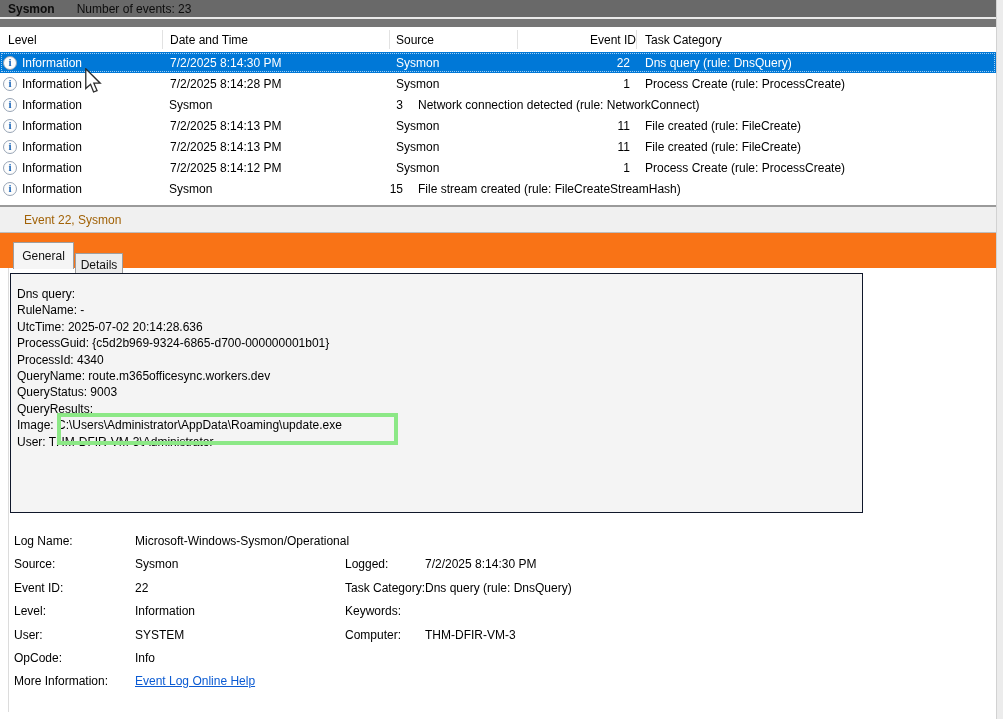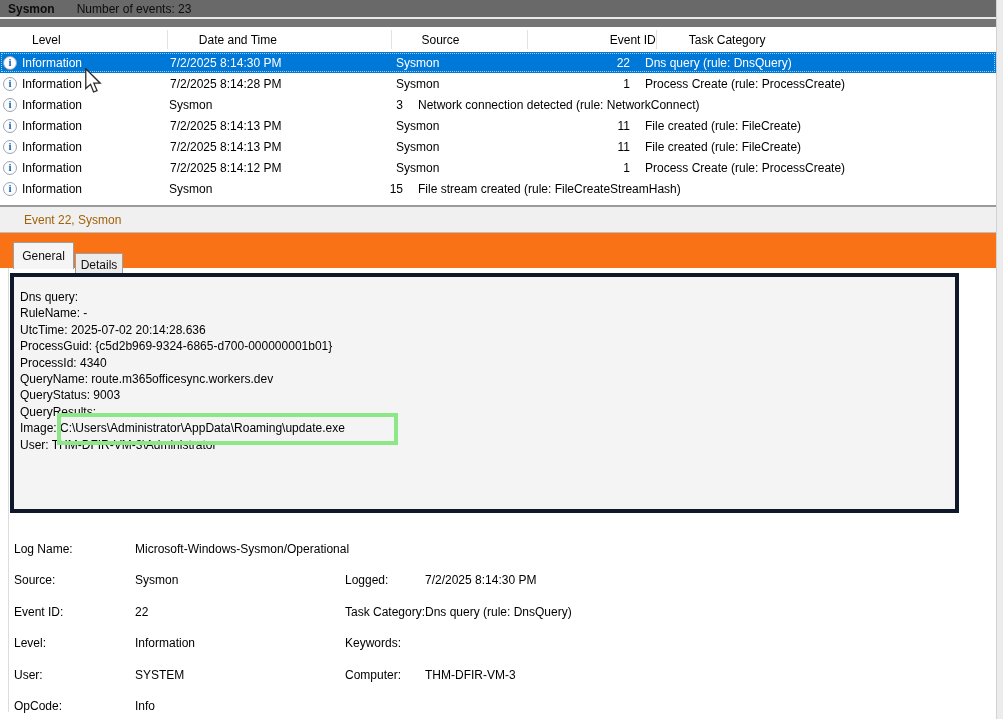--- a/index.html
+++ b/index.html
@@ -9,21 +9,21 @@
 
   
   .topbar { position:absolute; left:0; top:0; width:1003px; height:17px; background:#696969; display:flex; align-items:center; }
   .topbar .logname { font-weight:bold; color:#0d0d0d; margin-left:8px; }
   .topbar .count { color:#0d0d0d; margin-left:22px;text-align:center; }
   .topbar-line { position:absolute; left:0; top:17px; width:1003px; height:2px; background:#e9e9e9; }
   .topbar2 { position:absolute; left:0; top:19px; width:1003px; height:8px; background:#757575; }
 
   
   .colheader { position:absolute; left:0; top:27px; width:996px; height:25px; background:#fff; display:flex; align-items:center; }
-  .hcell { height:19px; display:flex; align-items:center; padding-left:8px; color:#000; border-right:1px solid #e2e2e2;margin-left:24px; }
+  .hcell { height:19px; display:flex; align-items:center; padding-left:8px; color:#000; border-right:1px solid #e2e2e2; }
   .hcell:last-child { border-right:none; }
   .w-level { width:163px; } .w-date { width:227px; padding-left:7px; } .w-src { width:128px; padding-left:6px; }
   .w-eid { width:119px; justify-content:flex-end; padding-right:0; padding-left:0; }
   .w-task { width:359px; }
 
   
   .rowswrap { position:absolute; left:0; top:52px; width:996px; height:153px; overflow:hidden; background:#fff; }
   .lrow { width:996px; height:21px; display:flex; align-items:center; color:#000; }
   .lrow .cell { height:21px; display:flex; align-items:center; overflow:hidden; white-space:nowrap; }
   .c-level { width:163px; padding-left:3px; }
@@ -43,31 +43,31 @@
                border-bottom:1px solid #bdbdbd; display:flex; align-items:center; padding-left:24px; color:#a16207; }
 
   
   .tabstrip { position:absolute; left:0; top:233px; width:1003px; height:35px; background:#f97316; }
   .tab { position:absolute; display:flex; align-items:center; justify-content:center; border:1px solid #9e9e9e; }
   .tab-general { left:13px; top:9px; width:61px; height:27px; background:#f5f5f5; border-bottom:none; z-index:2; }
   .tab-details { left:75px; top:12px; width:48px; height:24px; background:#ececec;margin-top:8px; }
 
   
   .content-frame-left { position:absolute; left:8px; top:268px; width:1px; height:444px; background:#dcdcdc; }
-  .descbox { position:absolute; left:10px; top:273px; width:949px; height:240px; background:#f4f4f4;
-             border:4px solid #0f172a; padding:12px 12px 0 6px; overflow:hidden; }
+  .descbox { position:absolute; left:10px; top:273px; width:853px; height:240px; background:#f4f4f4;
+             border:1px solid #0f172a; padding:12px 12px 0 6px; overflow:hidden; }
   .dline { height:16.4px; line-height:16.4px; white-space:nowrap; color:#000; }
 
   
   .greenbox { position:absolute; left:57px; top:413px; width:341px; height:32px;
               border:4px solid #8ce886; background:transparent; z-index:5; }
 
   
   .fields { position:absolute; left:0; top:530px; width:1003px; }
-  .frow { position:relative; height:23.4px;margin-top:8px; }
+  .frow { position:relative; height:23.4px; }
   .frow span { position:absolute; top:4px; white-space:nowrap; color:#000; }
   .fl  { left:14px; }  .fv  { left:135px; }
   .fl2 { left:345px; } .fv2 { left:425px; }
   .fv.link { color:#0b5bd3; text-decoration:underline; cursor:pointer; }
 
   
   .rightstrip { position:absolute; left:996px; top:0; width:7px; height:719px; background:#ececec; border-left:1px solid #d2d2d2; }
 
   .cursor { position:absolute; left:84px; top:68px; z-index:10; pointer-events:none; }
 </style>

